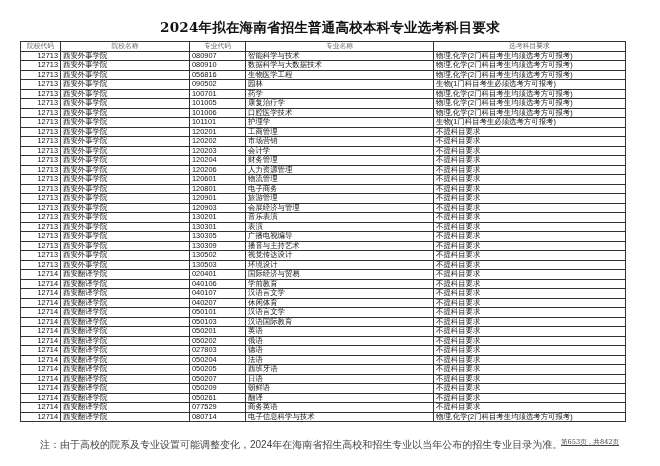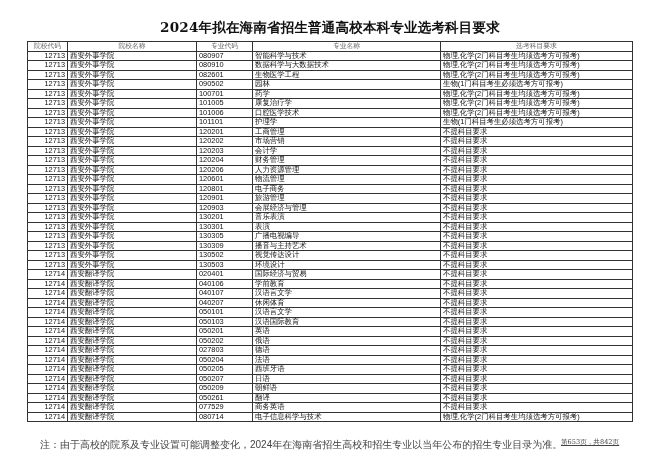--- a/index.html
+++ b/index.html
@@ -1,20 +1,20 @@
 <!DOCTYPE html>
 <html><head>
 <meta charset="utf-8">
 <style>
   html, body { margin:0; padding:0; background:#ffffff; }
   body { width:660px; height:466px; position:relative; overflow:hidden;
          font-family:"DejaVu Sans", sans-serif; color:#111; }
   .title { position:absolute; left:0; top:19px; width:660px; text-align:center;
            font-family:"DejaVu Serif", serif; font-size:13.5px; font-weight:bold; letter-spacing:0.2px; }
-  table { position:absolute; left:27px; top:41px; border-collapse:collapse;
+  table { position:absolute; left:20px; top:41px; border-collapse:collapse;
           width:605px; table-layout:fixed; border:1.5px solid #222; }
   th, td { border:1px solid #333; padding:0 2px; height:8.5px; line-height:8.5px;
            font-size:7.4px; white-space:nowrap; overflow:hidden; }
   th { font-weight:normal; color:#666; font-family:"DejaVu Serif", serif; font-size:6.8px; text-align:center; }
   td.code { text-align:right; }
   td { font-family:"Liberation Sans", sans-serif; }
   .note { position:absolute; left:40px; top:438px; font-size:10px; color:#444;
           font-family:Liberation Sans, sans-serif; }
   .page { position:absolute; left:561px; top:438px; font-size:6.6px; color:#444;
           font-family:"DejaVu Serif", serif;text-decoration:underline; }
@@ -52,21 +52,21 @@
       <tr>
         <td class="code">12713</td>
         <td>西安外事学院</td>
         <td>080910</td>
         <td>数据科学与大数据技术</td>
         <td>物理,化学(2门科目考生均须选考方可报考)</td>
       </tr>
       <tr>
         <td class="code">12713</td>
         <td>西安外事学院</td>
-        <td>082601</td>
+        <td>056816</td>
         <td>生物医学工程</td>
         <td>物理,化学(2门科目考生均须选考方可报考)</td>
       </tr>
       <tr>
         <td class="code">12713</td>
         <td>西安外事学院</td>
         <td>090502</td>
         <td>园林</td>
         <td>生物(1门科目考生必须选考方可报考)</td>
       </tr>

